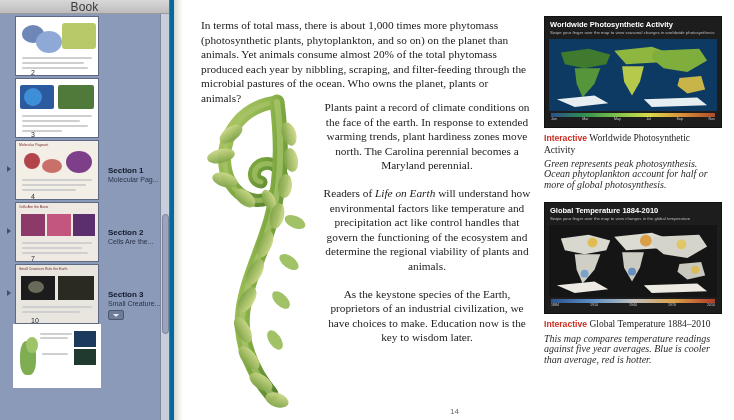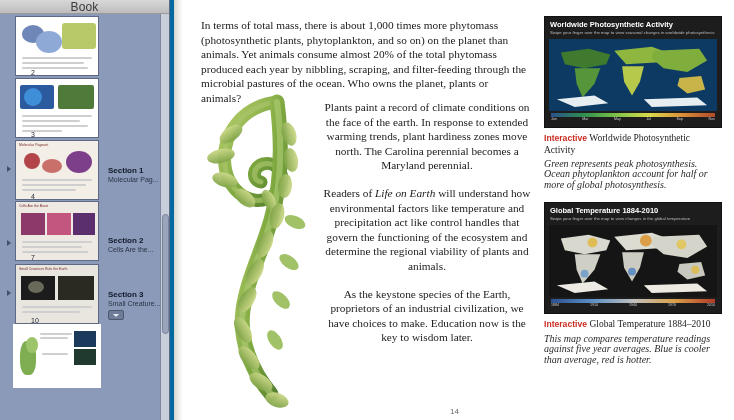--- a/index.html
+++ b/index.html
@@ -242,21 +242,21 @@
             <div class="bar" style="left:6px;top:48px;width:54px;"></div>
           </div>
           <span class="thumb-num">4</span>
         </div>
         <div class="thumb-meta">
           <div class="sec-title">Section 1</div>
           <div class="sec-sub">Molecular Pag...</div>
         </div>
       </div>
 
-      <div class="thumb-row" style="height:62px;align-items:center;">
+      <div class="thumb-row" style="height:62px;">
         <div class="disclosure">
             <span class="tri"></span>
           </div>
         <div class="thumb-card">
           <div class="mini" style="background:#efe9e4;">
             <div class="mini-caption">Cells Are the Basis</div>
             <div class="rect" style="left:5px;top:11px;width:24px;height:22px;background:#8d3a6b;"></div>
             <div class="rect" style="left:31px;top:11px;width:24px;height:22px;background:#c2567f;"></div>
             <div class="rect" style="left:57px;top:11px;width:22px;height:22px;background:#5b2f6d;"></div>
             <div class="bar" style="left:6px;top:39px;width:70px;"></div>

